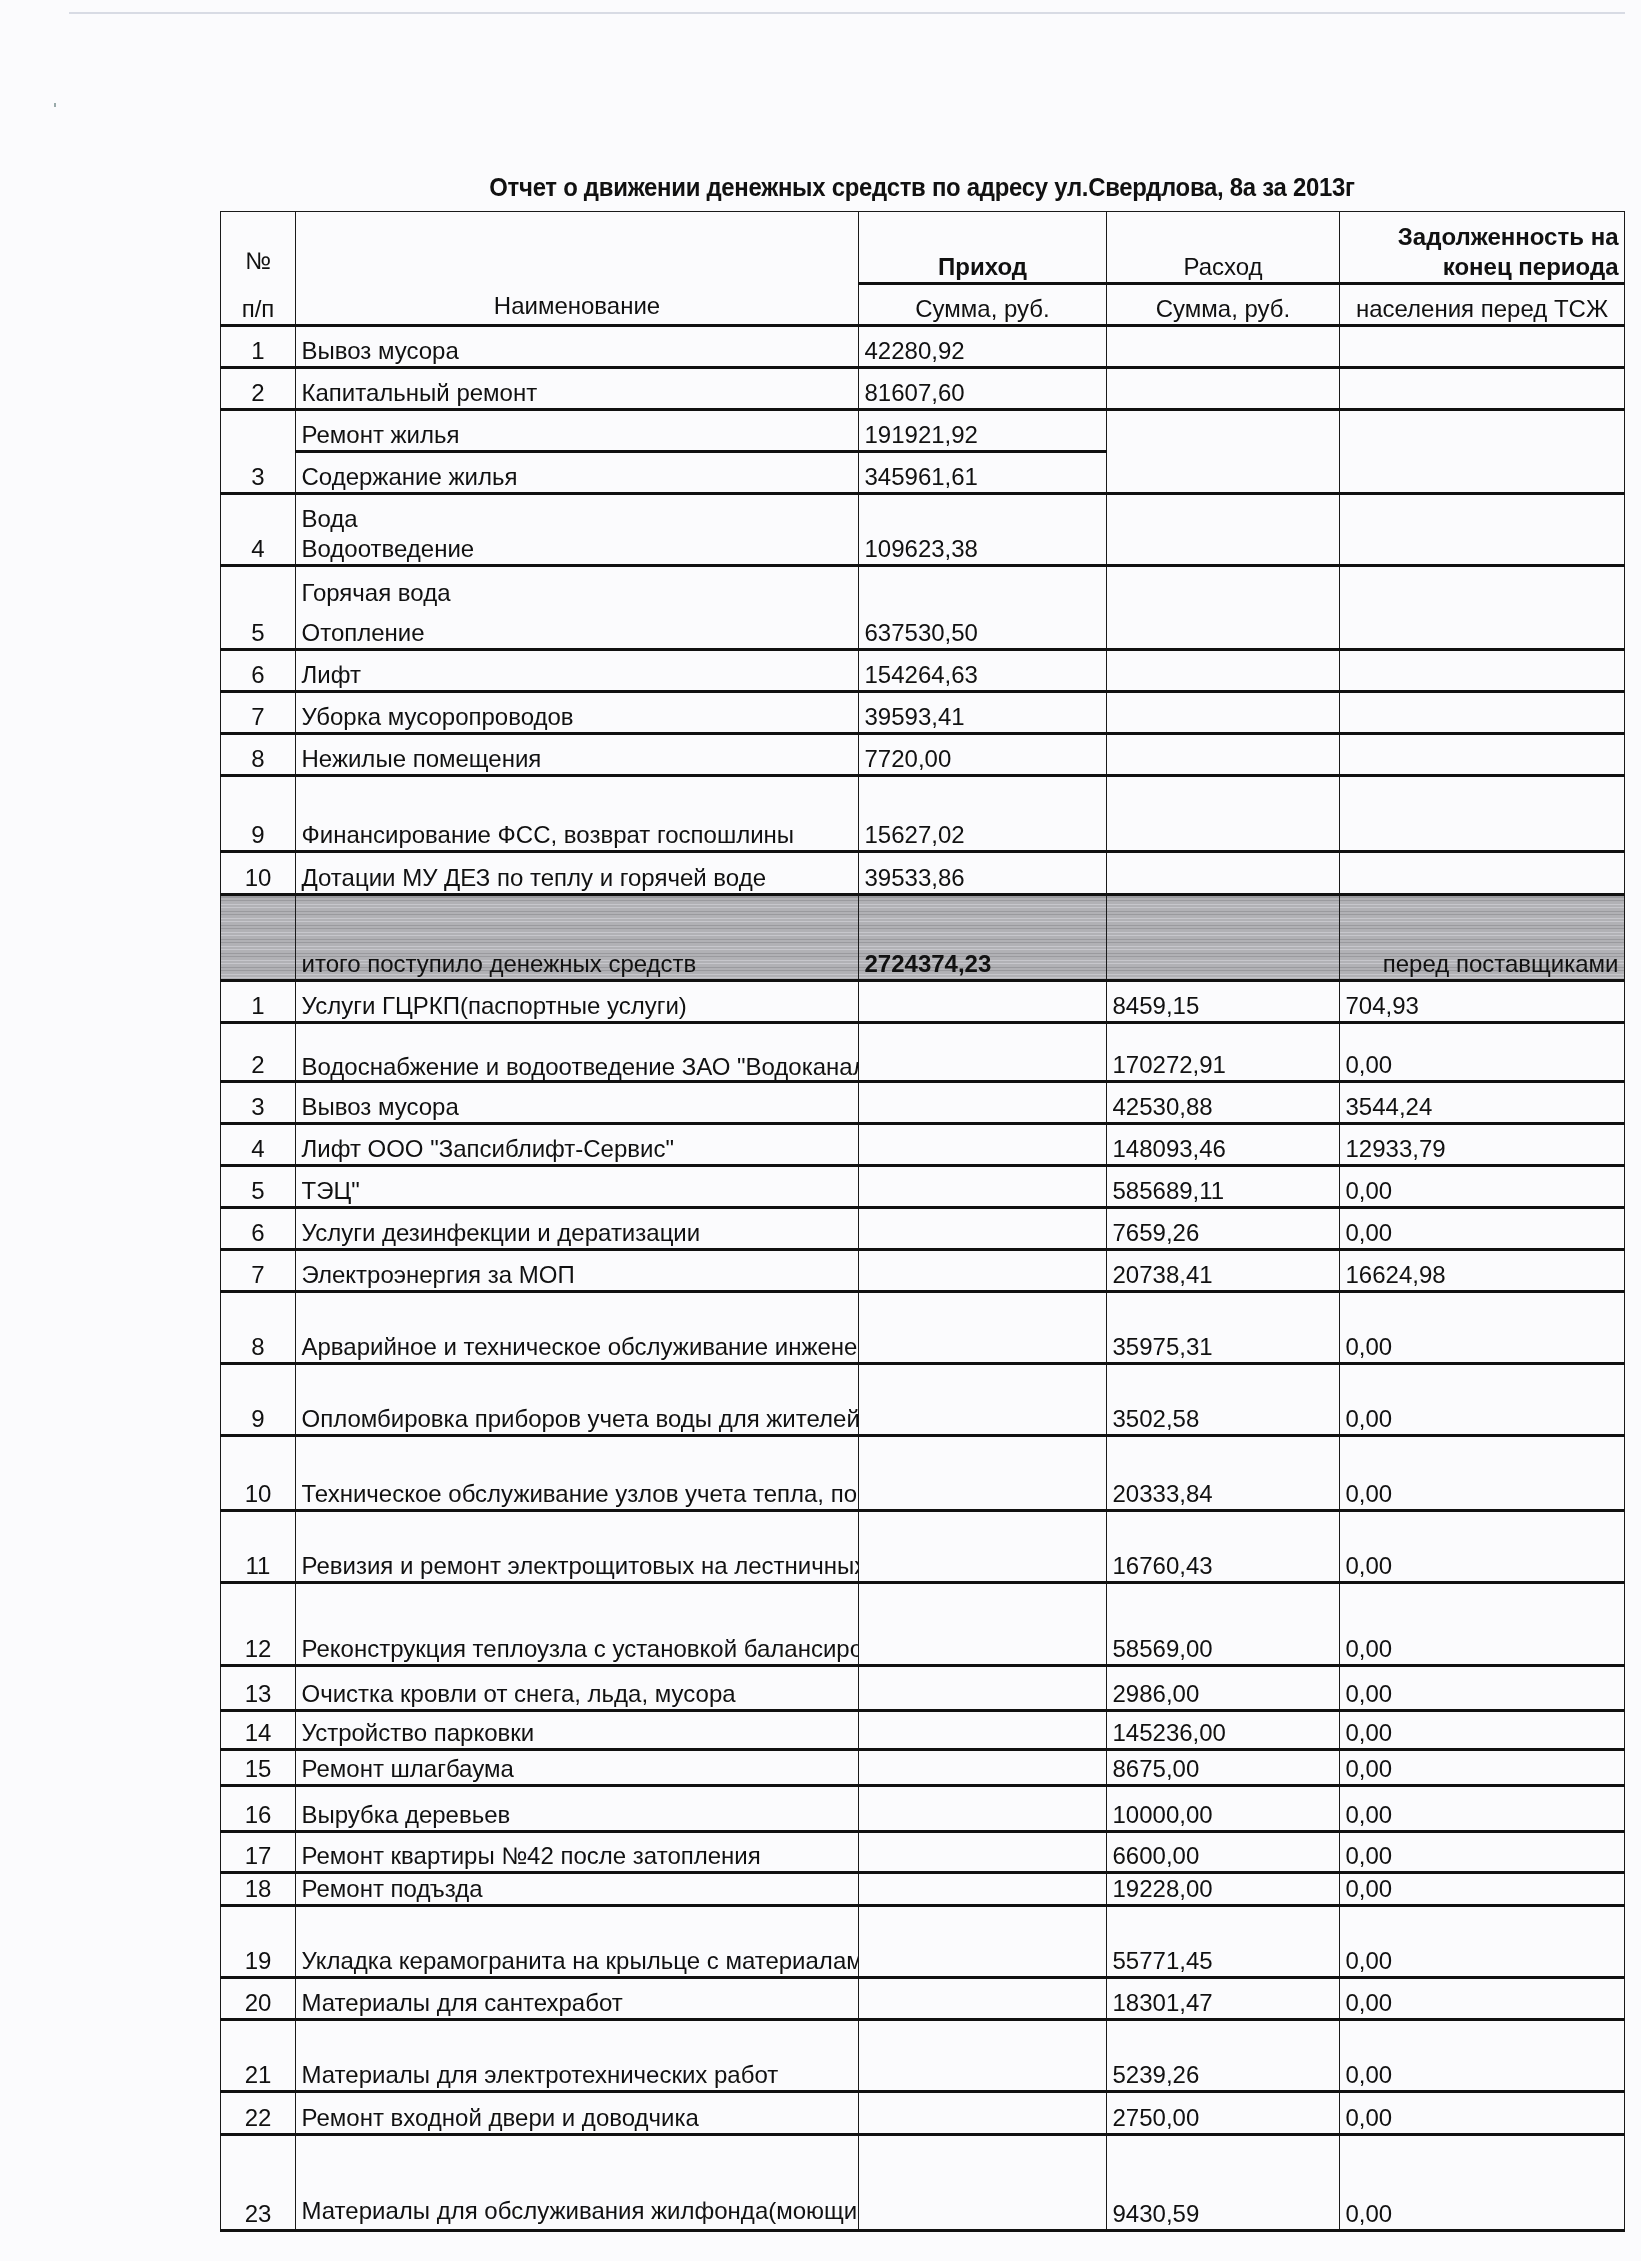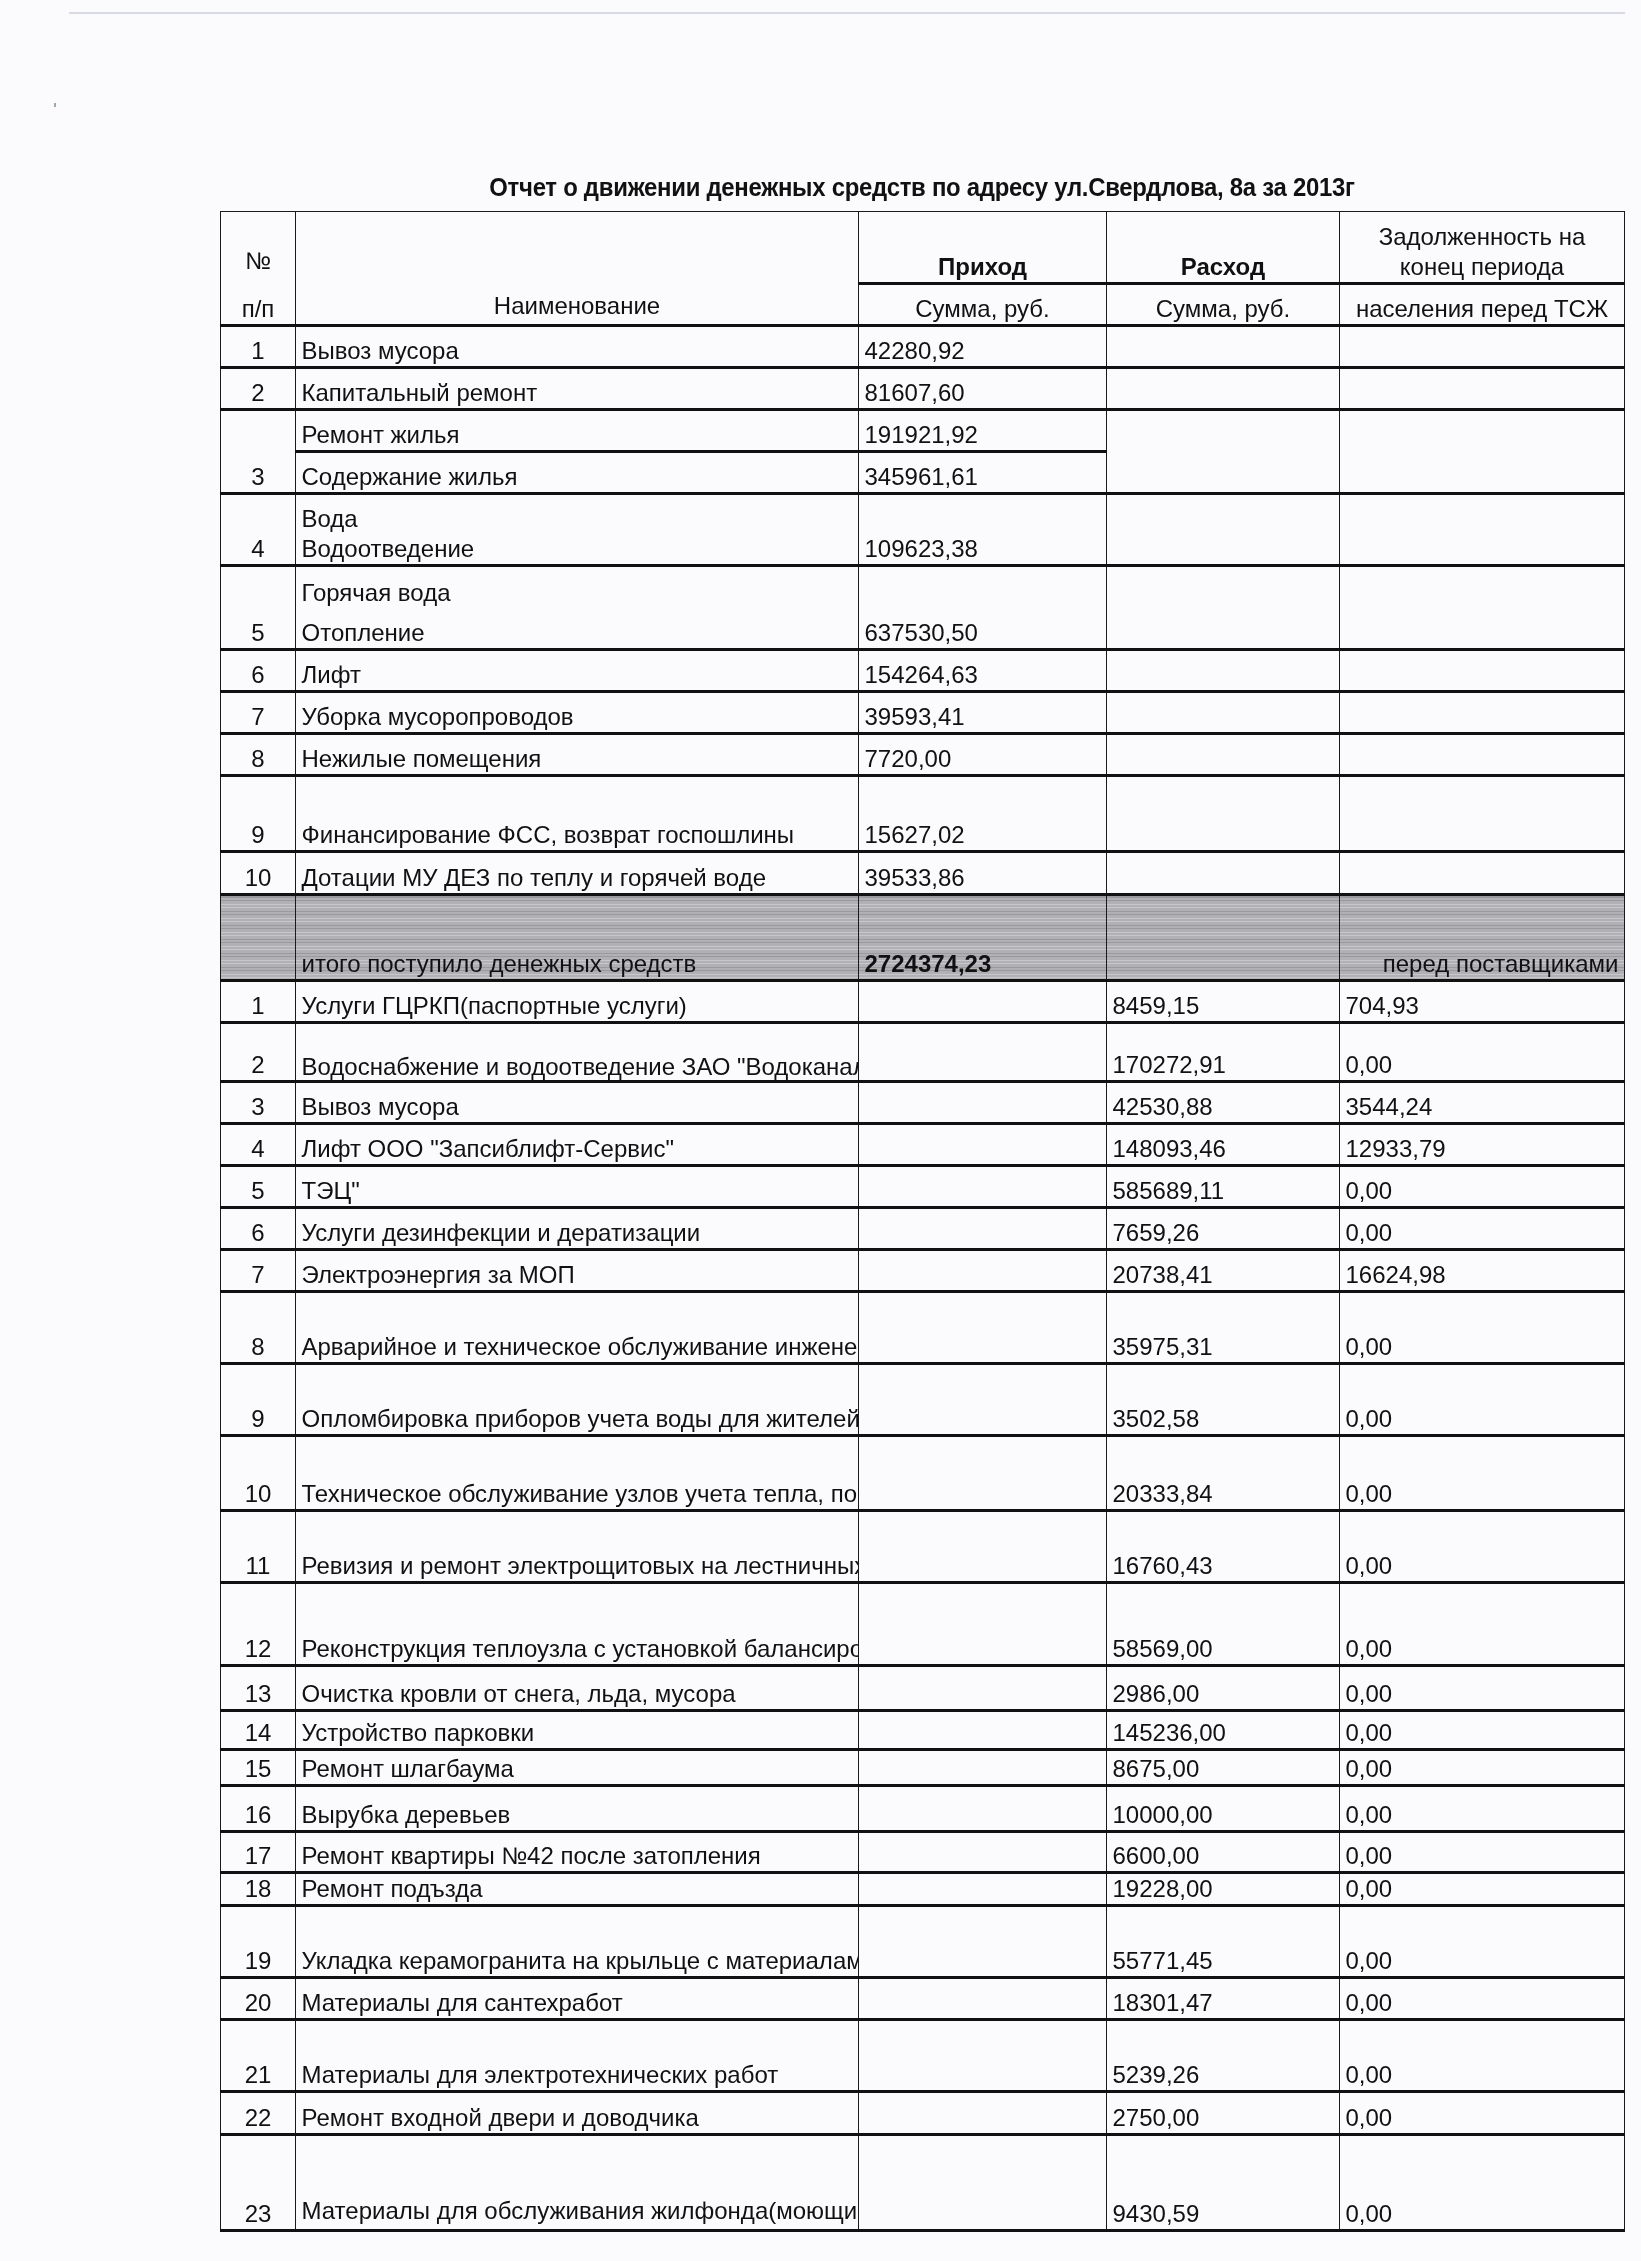--- a/index.html
+++ b/index.html
@@ -48,22 +48,22 @@
   </colgroup>
 
   <tbody>
       <tr style="height:72px">
     <td class="num" rowspan="2" style="border-bottom:3.4px solid #111;">
       <div>№</div>
       <div style="margin-top:18px">п/п</div>
     </td>
     <td class="head" rowspan="2" style="border-bottom:3.4px solid #111;padding-bottom:2.8px">Наименование</td>
     <td class="head" style="font-weight:bold;border-bottom:3.4px solid #111;">Приход</td>
-    <td class="head" style="font-weight:bold;border-bottom:3.4px solid #111;">Расход</td>
-    <td class="head wrap" style="font-weight:normal;border-bottom:3.4px solid #111;">
+    <td class="head" style="font-weight:normal;border-bottom:3.4px solid #111;">Расход</td>
+    <td class="head wrap" style="font-weight:bold;border-bottom:3.4px solid #111;text-align:right;">
       <div>Задолженность на</div>
       <div>конец периода</div>
     </td>
   </tr>
   <tr style="height:42px" class="thick-bottom">
     <td class="head">Сумма, руб.</td>
     <td class="head">Сумма, руб.</td>
     <td class="head">населения перед ТСЖ</td>
   </tr>
 

